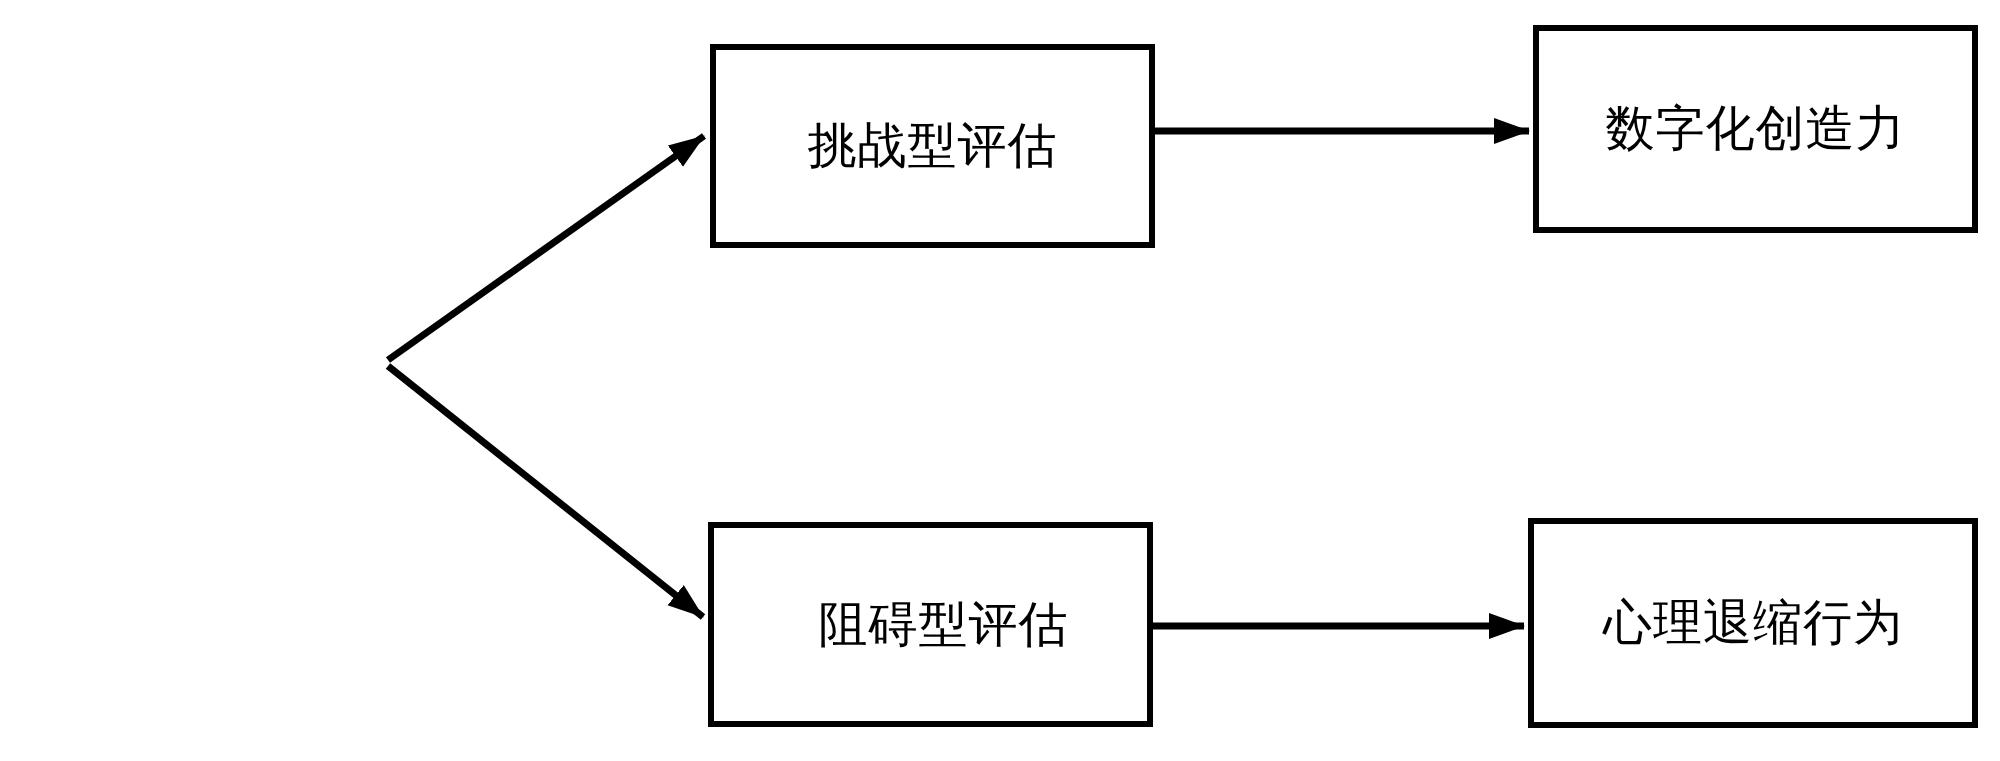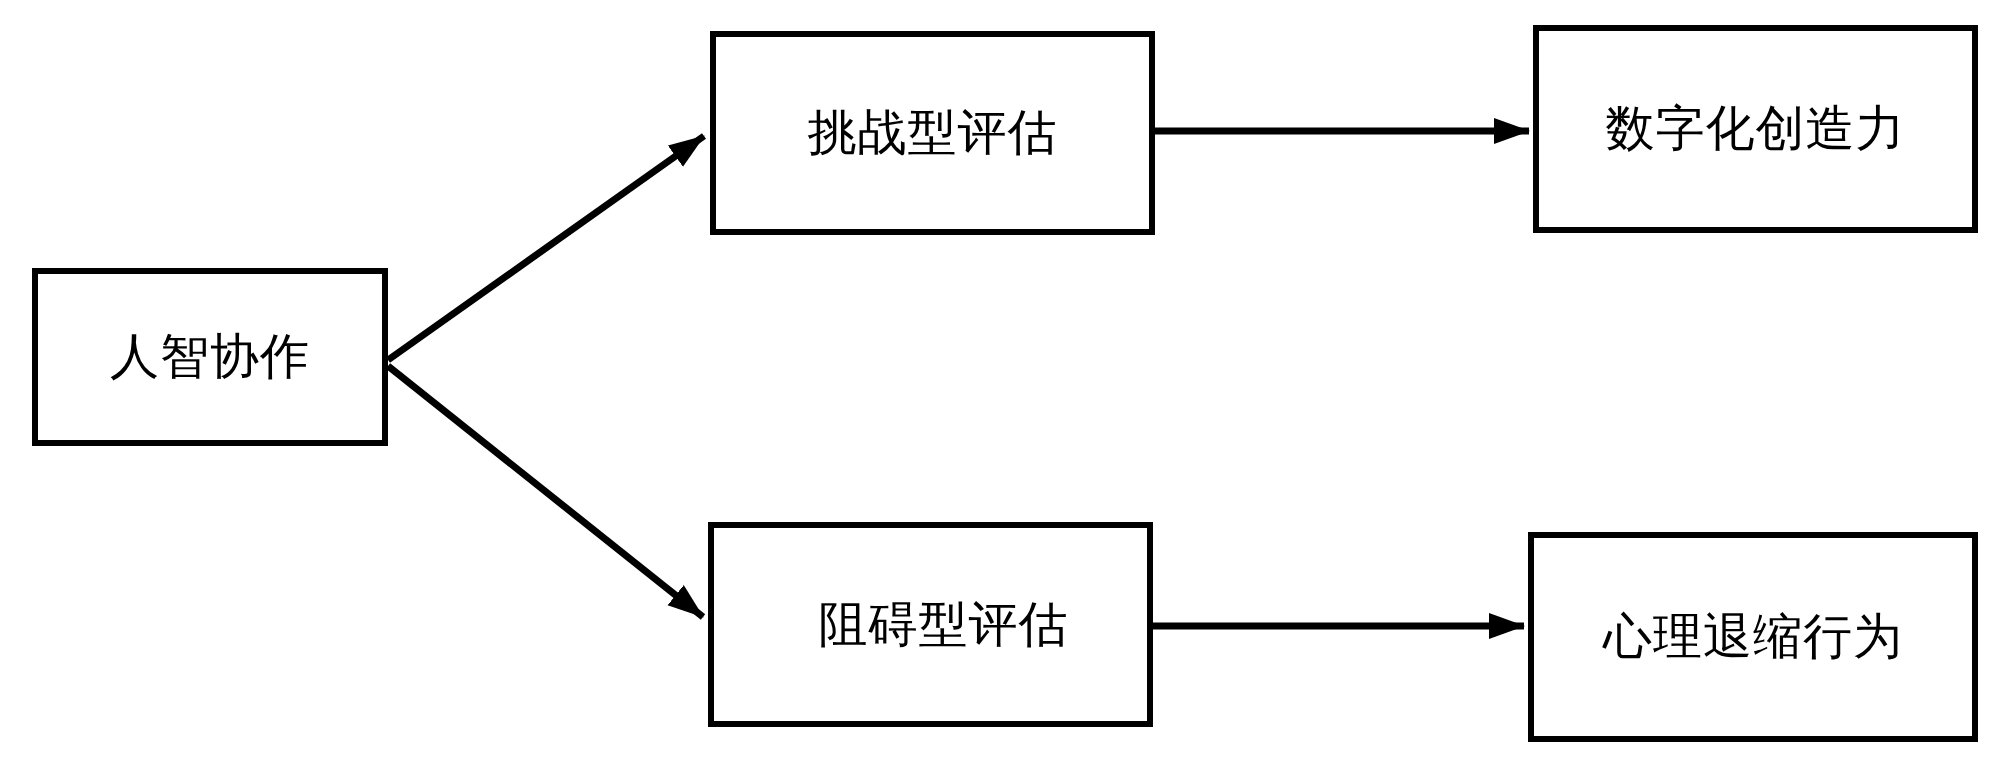--- a/index.html
+++ b/index.html
@@ -22,24 +22,24 @@
     background: #ffffff;
     display: flex;
     align-items: center;
     justify-content: center;
     font-size: 49px;
     color: #000000;
     letter-spacing: 1px;
     white-space: nowrap;
   }
   .node-hac        { left: 32px;   top: 268px; width: 356px; height: 178px; }
-  .node-challenge  { left: 710px;  top: 31px;  width: 445px; height: 204px; }
+  .node-challenge  { left: 710px;  top: 44px;  width: 445px; height: 204px; }
   .node-hindrance  { left: 708px;  top: 522px; width: 445px; height: 205px; padding-left: 26px; }
   .node-creativity { left: 1533px; top: 25px;  width: 445px; height: 208px; }
-  .node-withdrawal { left: 1528px; top: 532px; width: 450px; height: 210px; }
+  .node-withdrawal { left: 1528px; top: 518px; width: 450px; height: 210px; }
   .edges-layer {
     position: absolute;
     left: 0;
     top: 0;
     width: 2000px;
     height: 761px;
     pointer-events: none;
   }
 </style>
 </head>
@@ -52,23 +52,20 @@
       <marker id="arrowhead" markerUnits="userSpaceOnUse" markerWidth="40" markerHeight="28" refX="35" refY="13" orient="auto">
         <path d="M0,0 L36,13 L0,26 Z" fill="#000000"></path>
       </marker>
     </defs>
     <line x1="388" y1="360" x2="704" y2="136" stroke="#000000" stroke-width="7" marker-end="url(#arrowhead)"></line>
     <line x1="388" y1="366" x2="703" y2="617" stroke="#000000" stroke-width="7" marker-end="url(#arrowhead)"></line>
     <line x1="1155" y1="131" x2="1529" y2="131" stroke="#000000" stroke-width="7" marker-end="url(#arrowhead)"></line>
     <line x1="1153" y1="626" x2="1524" y2="626" stroke="#000000" stroke-width="7" marker-end="url(#arrowhead)"></line>
   </svg>
 
-  <div class="node node-hac">
-    <span>人智协作</span>
-  </div>
 
   <div class="node node-challenge">
     <span>挑战型评估</span>
   </div>
 
   <div class="node node-hindrance">
     <span>阻碍型评估</span>
   </div>
 
   <div class="node node-creativity">

